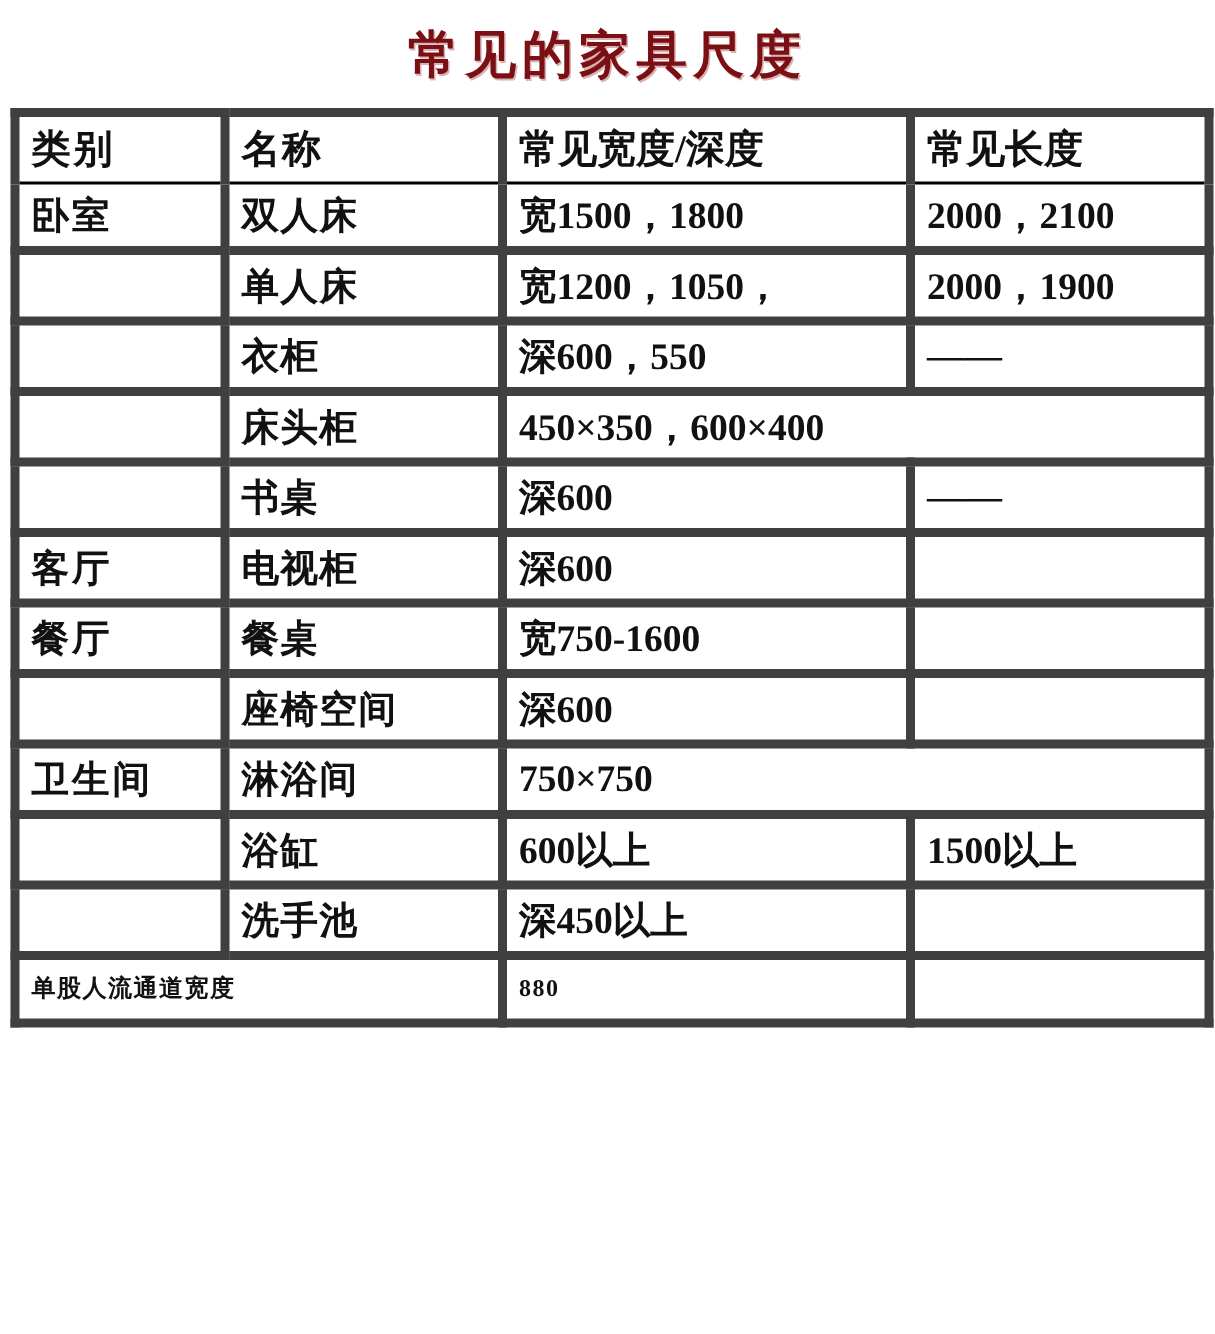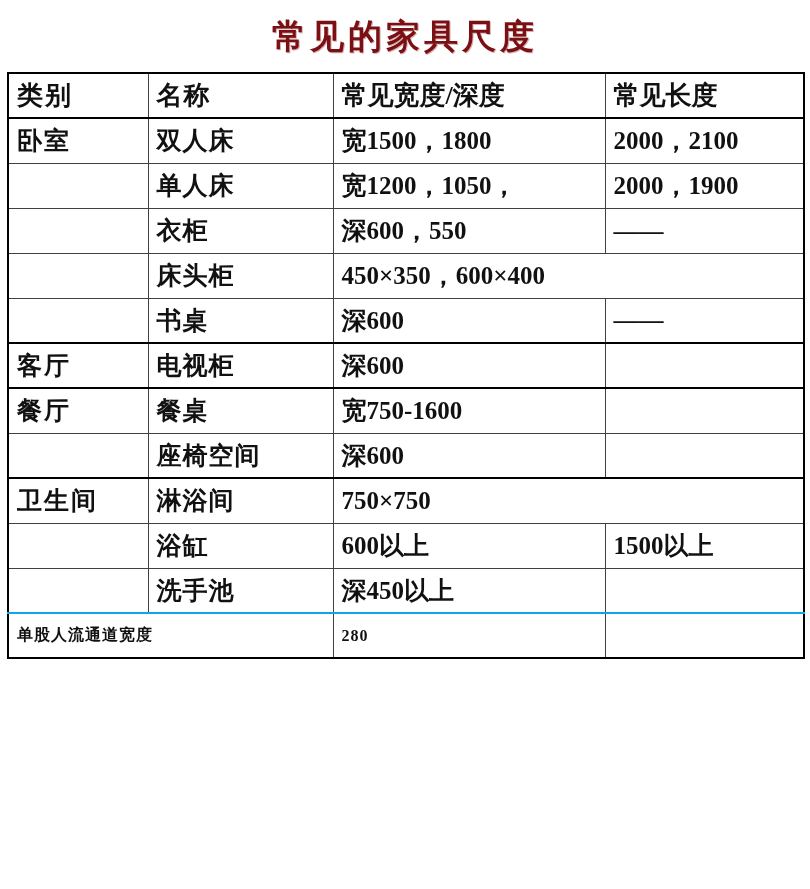--- a/index.html
+++ b/index.html
@@ -31,21 +31,21 @@
     padding-bottom: 12px;
     text-shadow: 1px 1px 0 #d8b2b2;
   }
   table.furniture {
     border-collapse: collapse;
     width: 796px;
     margin-left: 7px;
     table-layout: fixed;
   }
   table.furniture td {
-    border: 1px solid #404040;
+    border: 6px solid #404040;
     font-size: 25px;
     font-weight: bold;
     padding: 4px 8px;
     vertical-align: middle;
     height: 45px;
     box-sizing: border-box;
     overflow: hidden;
     white-space: nowrap;
   }
   
@@ -164,19 +164,19 @@
           <td class="val">1500以上</td>
         </tr>
         <tr>
           <td class="cat"></td>
           <td class="name">洗手池</td>
           <td class="val">深450以上</td>
           <td class="val"></td>
         </tr>
         <tr class="footer">
           <td colspan="2">单股人流通道宽度</td>
-          <td>280</td>
+          <td>880</td>
           <td></td>
         </tr>
       </tbody>
   </table>
 
 </div>
 
 </body></html>

